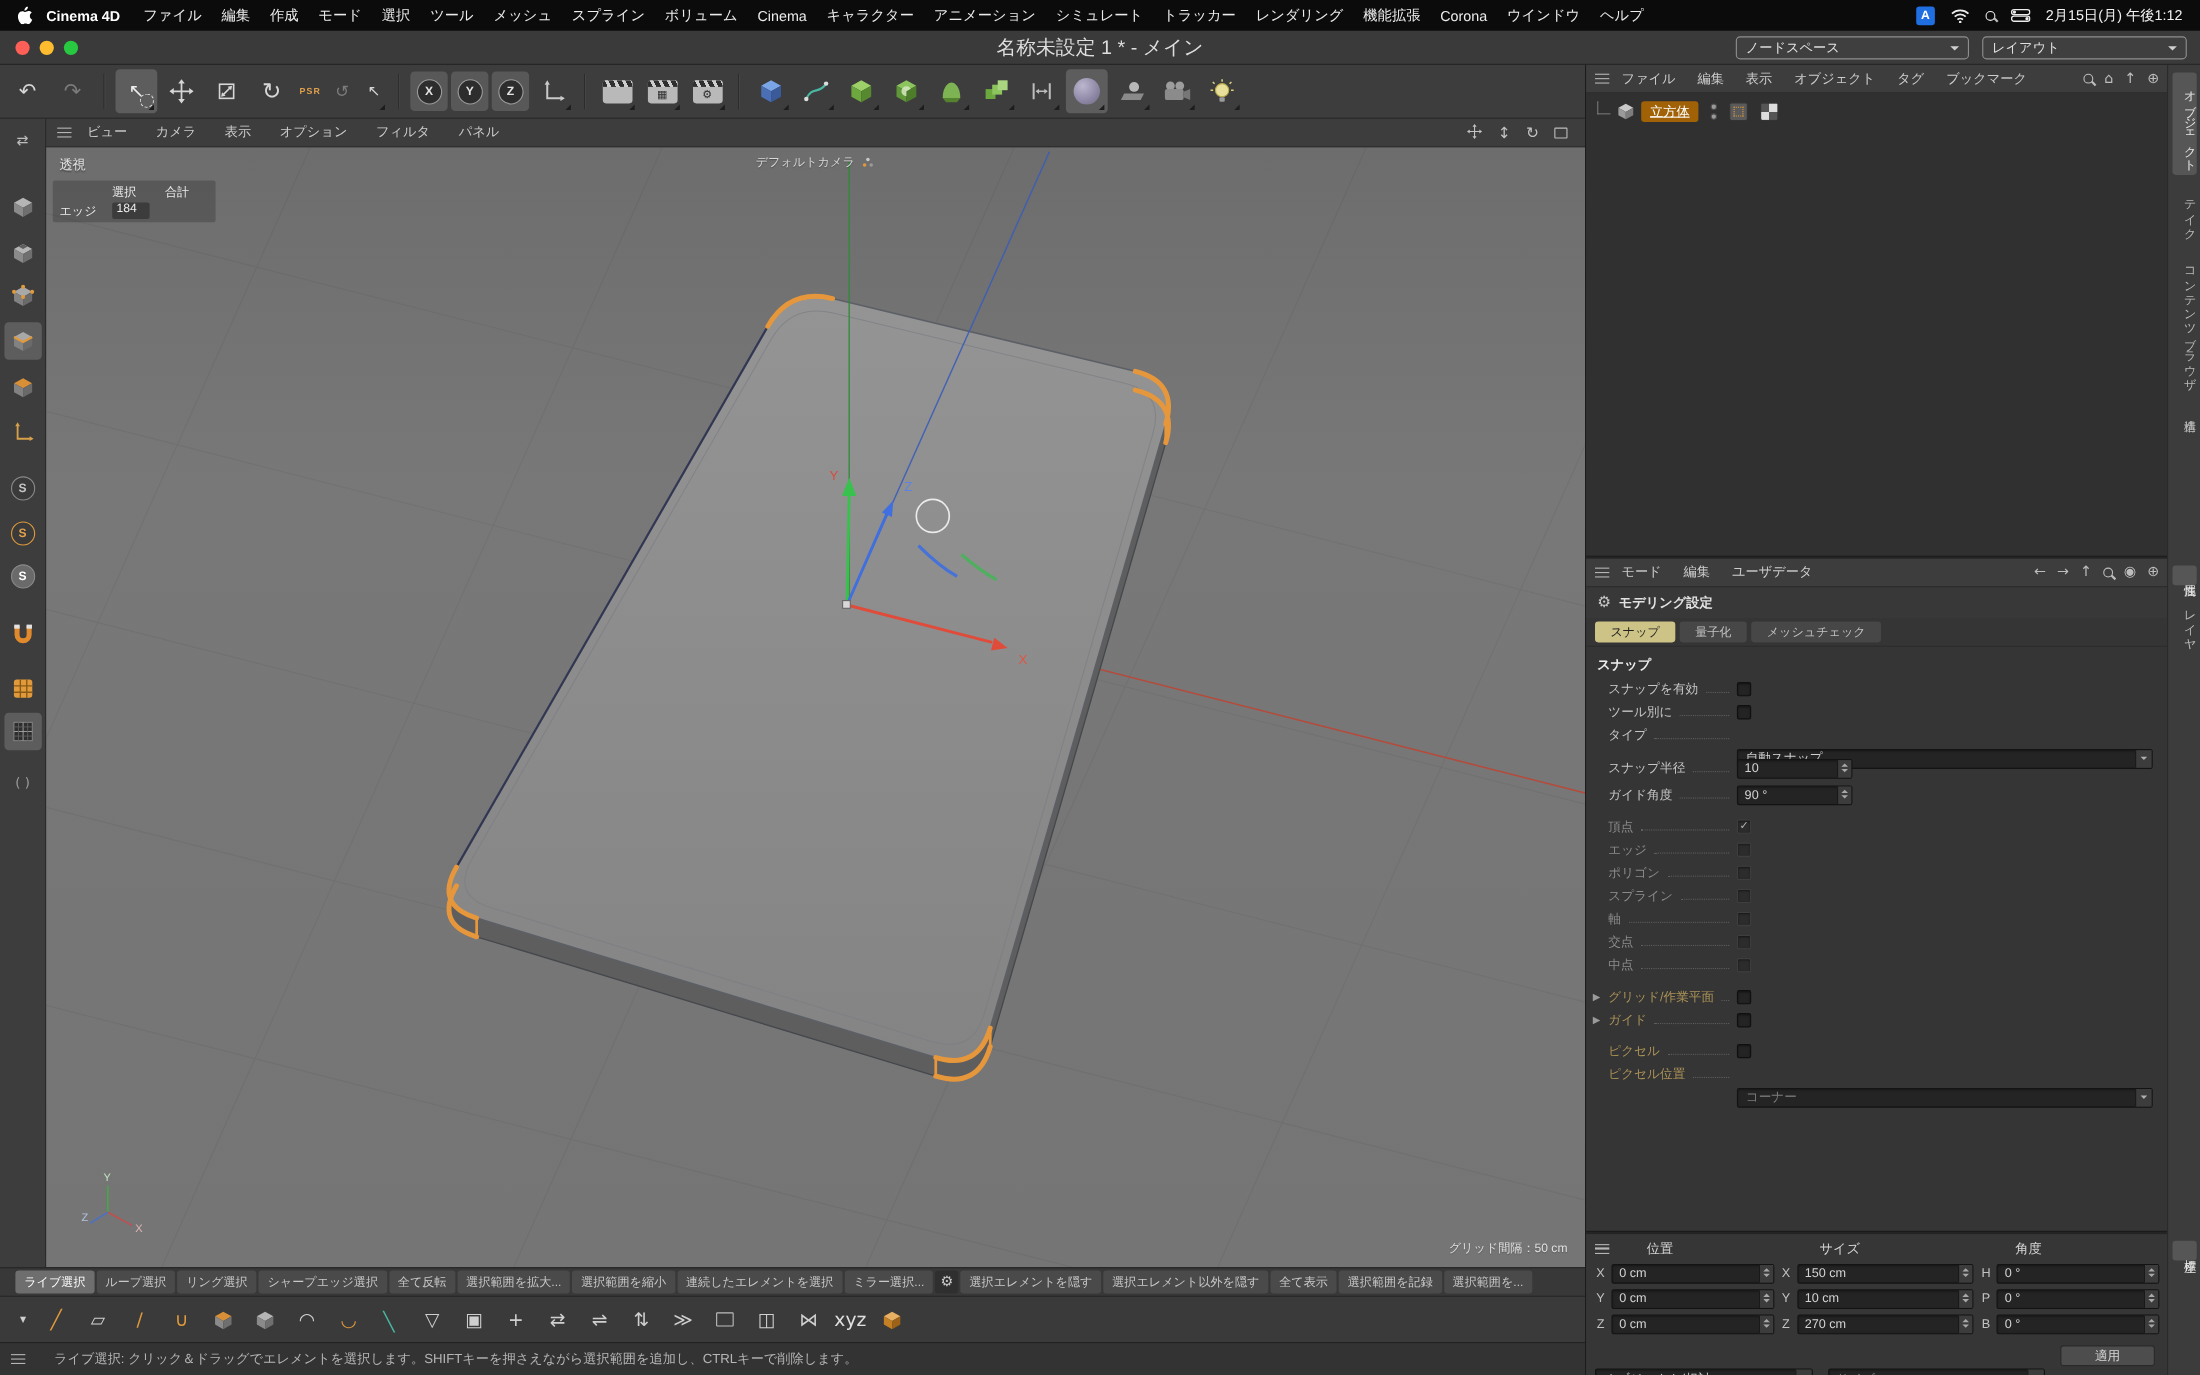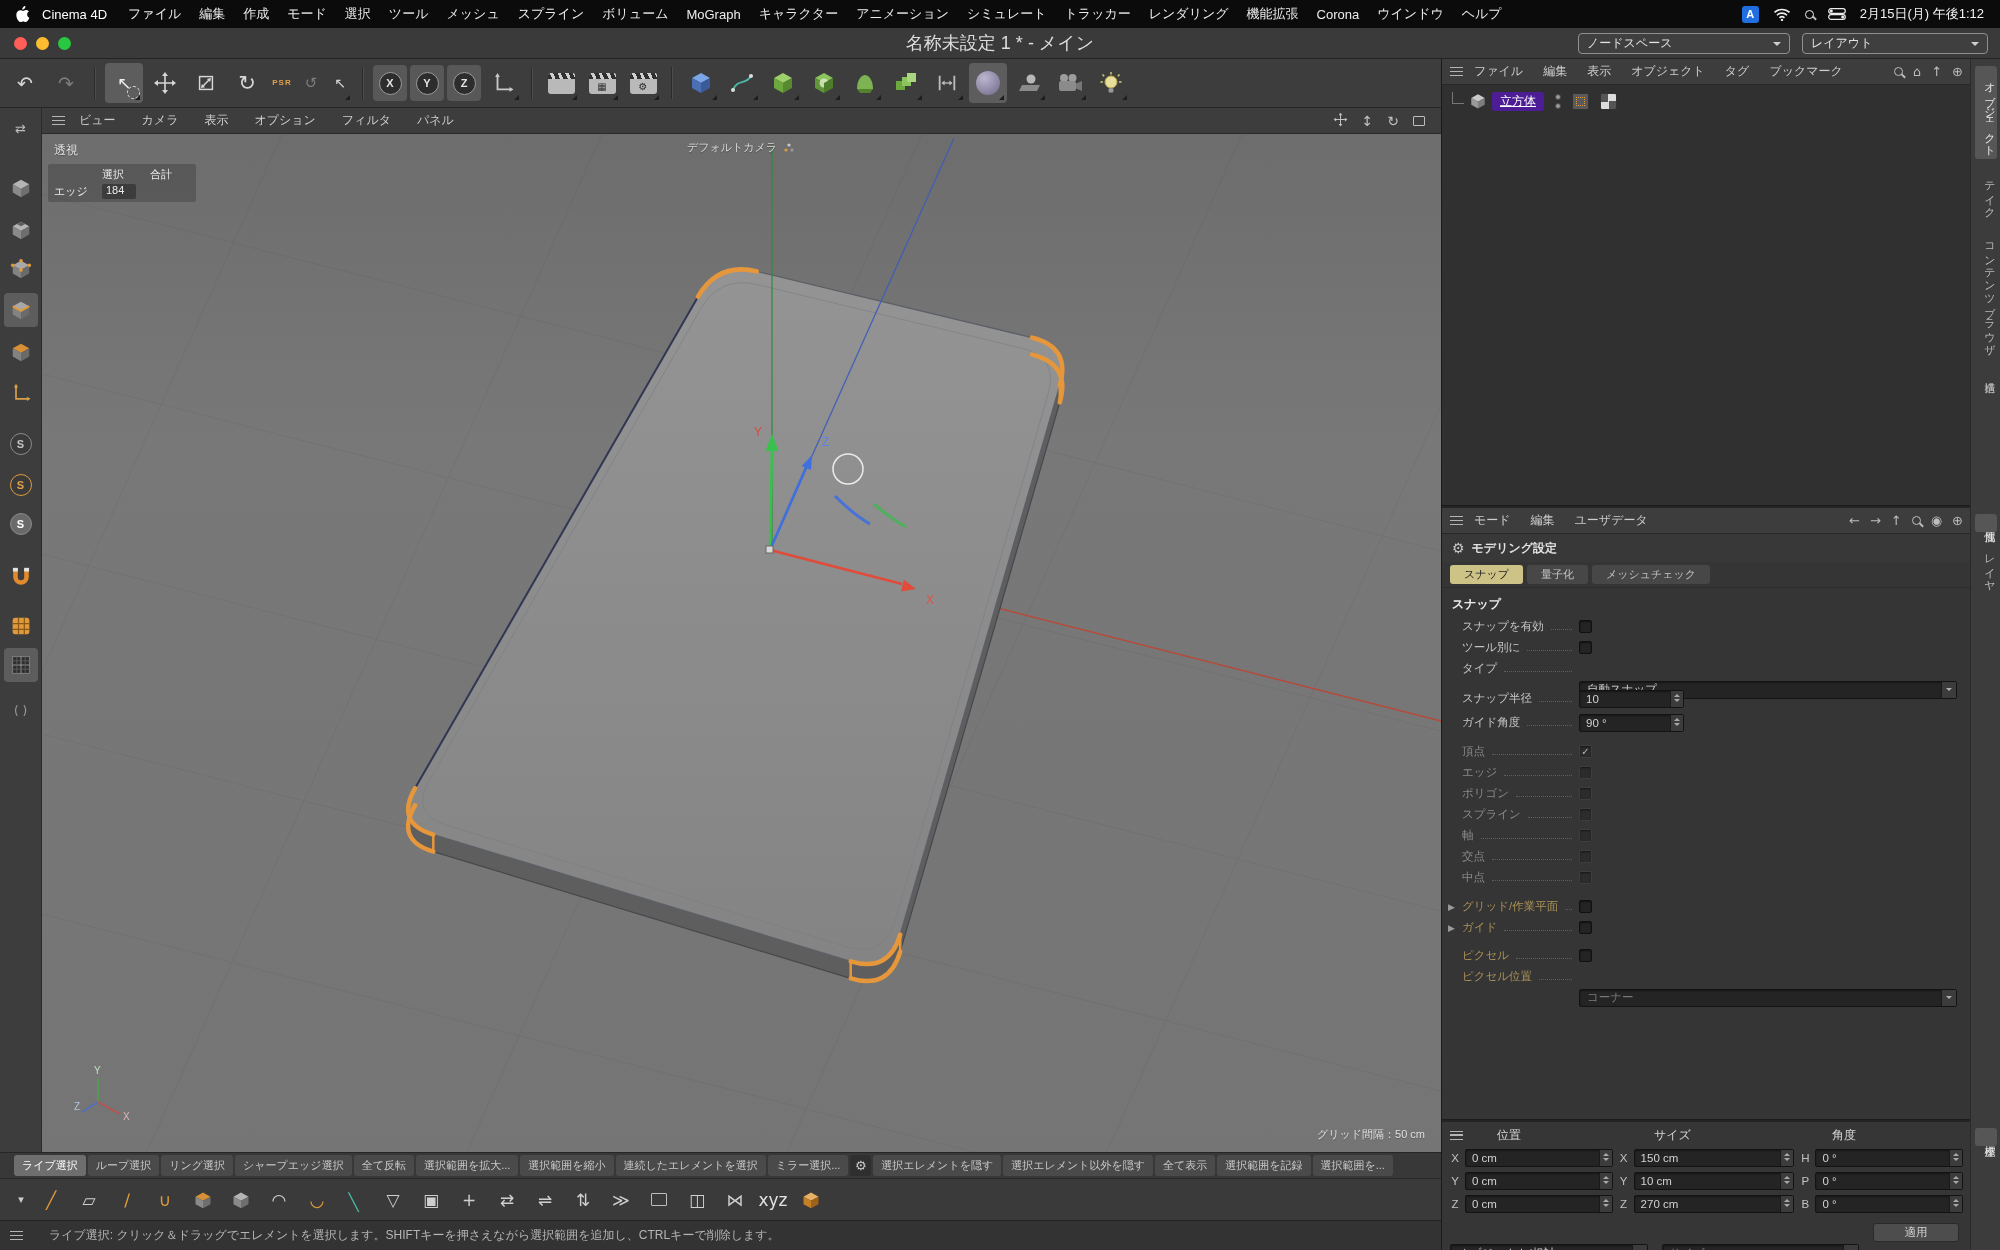--- a/index.html
+++ b/index.html
@@ -1,21 +1,21 @@
 <!DOCTYPE html>
 <html><head>
 <meta charset="utf-8">
 <style>
   *{margin:0;padding:0;box-sizing:border-box;}
   body{background:#111;font-family:"Liberation Sans","DejaVu Sans",sans-serif;}
   .app{position:relative;width:2000px;height:1250px;background:#2c2c2c;overflow:hidden;color:#c8c8c8;font-size:12px;}
 
   
   .menubar{position:absolute;left:0;top:0;width:2000px;height:28px;background:#0b0b0c;display:flex;align-items:center;padding:0 16px;color:#ececec;font-size:13px;}
-  .mb-app{font-weight:normal;color:#fff;padding:0 12px;}
+  .mb-app{font-weight:bold;color:#fff;padding:0 12px;}
   .mb-item{padding:0 9px;white-space:nowrap;}
   .mb-right{margin-left:auto;display:flex;align-items:center;gap:14px;}
   .ime{width:17px;height:17px;border-radius:3px;background:#1f6fe0;color:#fff;font-size:11px;font-weight:bold;display:grid;place-items:center;}
   .mb-clock{color:#f2f2f2;font-size:13px;white-space:nowrap;}
 
   
   .titlebar{position:absolute;left:0;top:28px;width:2000px;height:31px;background:#3a3a3a;border-bottom:1px solid #232323;}
   .tl{position:absolute;top:9px;width:13px;height:13px;border-radius:50%;}
   .tl.red{left:14px;background:#ff5f57;}
   .tl.yel{left:36px;background:#febc2e;}
@@ -92,21 +92,21 @@
   .panel-menu{height:26px;background:#3d3d3d;border-bottom:1px solid #272727;display:flex;align-items:center;gap:2px;padding:0 8px;}
   .panel-menu .mi{padding:0 9px;color:#cdcdcd;font-size:12px;white-space:nowrap;}
   .panel-menu .ric{margin-left:auto;display:flex;gap:10px;align-items:center;}
   .panel-menu .g{font-family:"DejaVu Sans",sans-serif;font-size:13px;color:#bdbdbd;}
   .hsplit{height:3px;background:#242424;border-top:1px solid #1b1b1b;}
 
   .om{height:446px;display:flex;flex-direction:column;}
   .om-content{flex:1;background:#303030;padding:5px 0 0 10px;}
   .om-row{display:flex;align-items:center;gap:5px;height:22px;}
   .om-branch{width:12px;height:12px;border-left:1px solid #777;border-bottom:1px solid #777;margin-bottom:6px;}
-  .om-name{background:#4c1d95;border-radius:3px;color:#fff;padding:1px 8px;font-size:12px;text-decoration:underline;}
+  .om-name{background:#a16207;border-radius:3px;color:#fff;padding:1px 8px;font-size:12px;text-decoration:underline;}
   .om-dots{display:flex;flex-direction:column;gap:3px;margin-left:6px;}
   .om-dots i{width:6px;height:6px;border-radius:50%;background:#9a9a9a;border:1px solid #4a4a4a;}
   .tag{width:17px;height:17px;border-radius:2px;margin-left:6px;}
   .tag.sel{background:#5a5a5a;border:1px solid #333;position:relative;}
   .tag.sel::after{content:"";position:absolute;left:3px;top:3px;right:3px;bottom:3px;border:1px dotted #e09a3c;}
   .tag.phong{background:conic-gradient(#ddd 0 25%,#555 0 50%,#ddd 0 75%,#555 0);border:1px solid #333;}
 
   .am{height:611px;display:flex;flex-direction:column;background:#353535;}
   .am-title{height:28px;display:flex;align-items:center;gap:7px;padding:0 10px;color:#e2e2e2;font-weight:bold;font-size:12px;background:#383838;}
   .am-title .g{font-family:"DejaVu Sans",sans-serif;color:#c9c9c9;font-weight:normal;font-size:14px;}
@@ -171,21 +171,21 @@
     <span class="mb-app">Cinema 4D</span>
     <span class="mb-item">ファイル</span>
     <span class="mb-item">編集</span>
     <span class="mb-item">作成</span>
     <span class="mb-item">モード</span>
     <span class="mb-item">選択</span>
     <span class="mb-item">ツール</span>
     <span class="mb-item">メッシュ</span>
     <span class="mb-item">スプライン</span>
     <span class="mb-item">ボリューム</span>
-    <span class="mb-item">MoGraph</span>
+    <span class="mb-item">Cinema</span>
     <span class="mb-item">キャラクター</span>
     <span class="mb-item">アニメーション</span>
     <span class="mb-item">シミュレート</span>
     <span class="mb-item">トラッカー</span>
     <span class="mb-item">レンダリング</span>
     <span class="mb-item">機能拡張</span>
     <span class="mb-item">Corona</span>
     <span class="mb-item">ウインドウ</span>
     <span class="mb-item">ヘルプ</span>
     <span class="mb-right">

